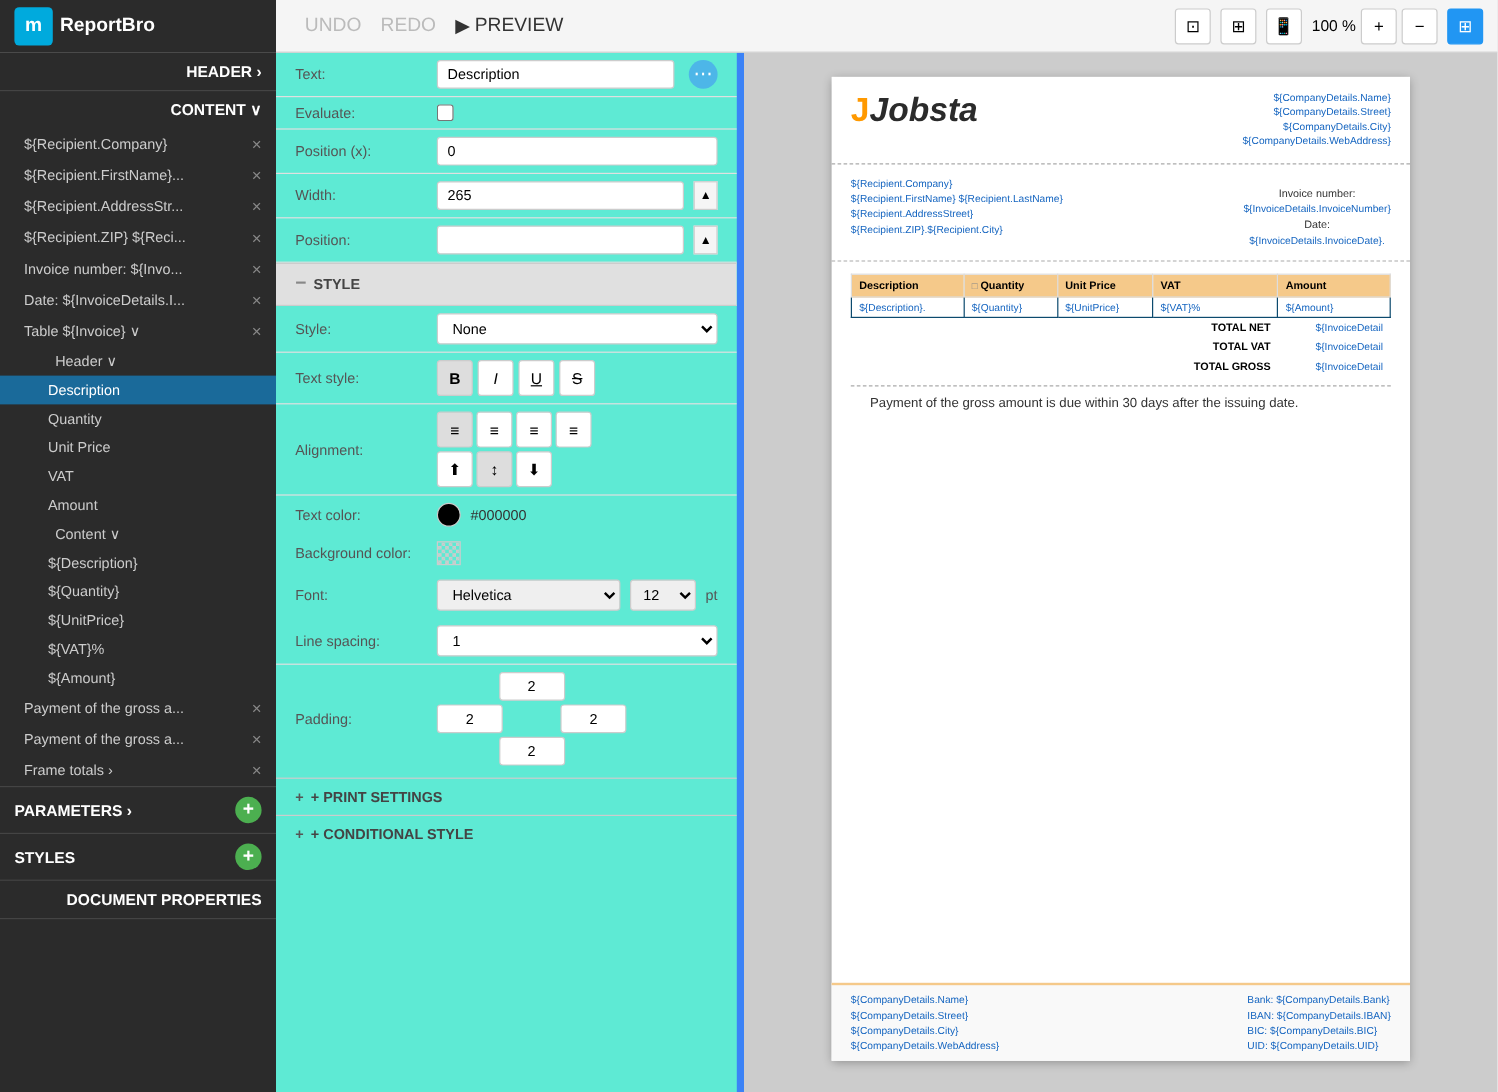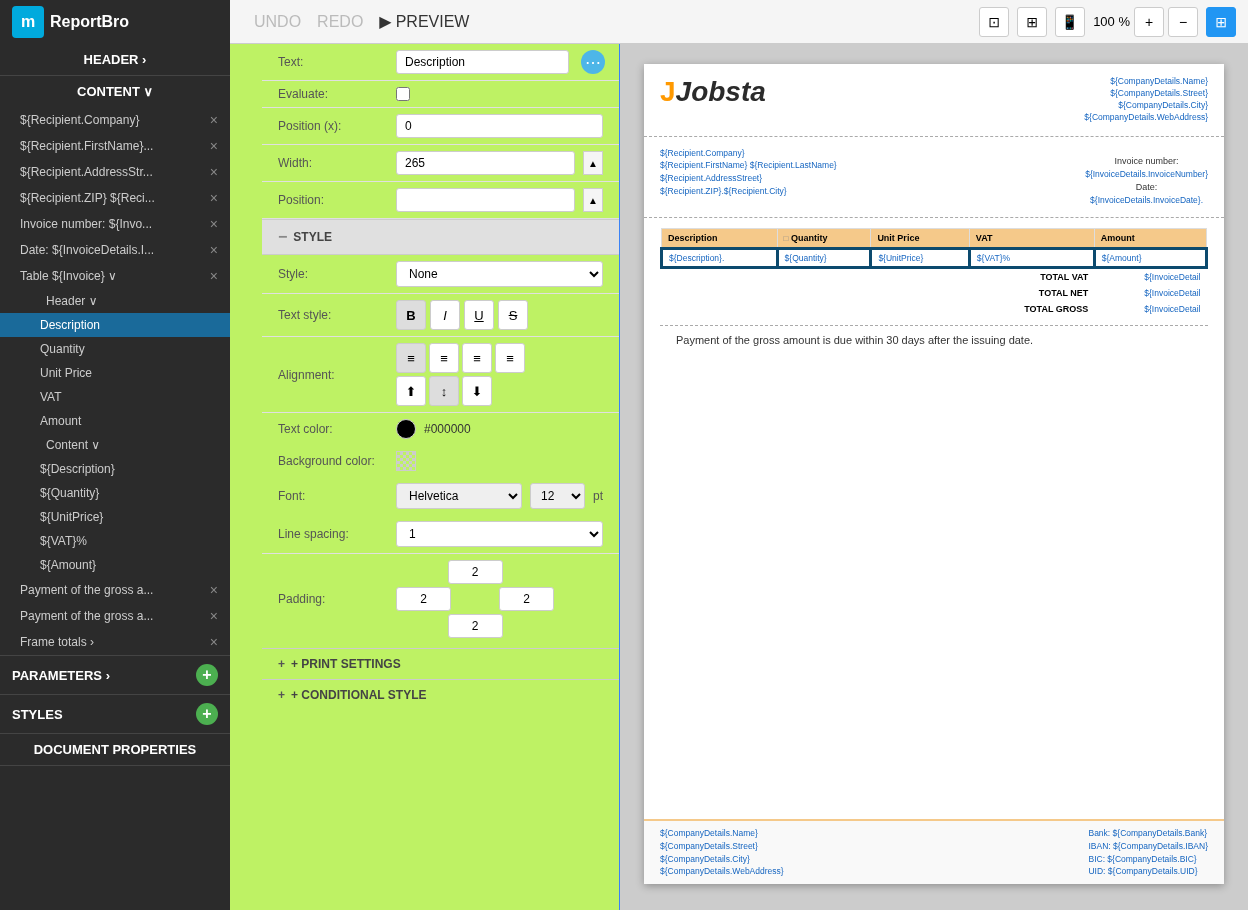--- a/index.html
+++ b/index.html
@@ -60,21 +60,21 @@
       flex-shrink: 0;
     }
     .sidebar-section {
       border-bottom: 1px solid #444;
     }
     .sidebar-section-header {
       padding: 8px 12px;
       font-weight: bold;
       color: #fff;
       cursor: pointer;
-      display: flex; align-items: center; justify-content: center;
+      display: flex; align-items: center; justify-content: flex-end;
       font-size: 13px;
     }
     .sidebar-item {
       padding: 5px 12px 5px 20px;
       color: #ccc;
       display: flex; align-items: center; justify-content: space-between;
       cursor: pointer;
     }
     .sidebar-item.selected { background: #1a6a9a; color: white; }
     .sidebar-item.sub { padding-left: 46px; }
@@ -82,25 +82,24 @@
     .sidebar-item .close-icon { color: #888; font-size: 14px; }
     .sidebar-add-btn {
       width: 22px; height: 22px; background: #4caf50; border-radius: 50%;
       display: flex; align-items: center; justify-content: center;
       color: white; font-size: 16px; cursor: pointer; margin-left: auto;
     }
 
     
     #center-panel {
       width: 390px;
-      background: #bef264;
-      border-right: 1px solid #3b82f6;
+      background: #5eead4;
+      border-right: 6px solid #3b82f6;
       overflow-y: auto;
       flex-shrink: 0;
-      padding-left: 32px;
     }
     .props-row {
       display: flex; align-items: center;
       padding: 6px 16px;
       border-bottom: 1px solid #e0e0e0;
       gap: 8px;
     }
     .props-label {
       width: 110px;
       color: #555;
@@ -187,21 +186,21 @@
 
     
     #canvas-area {
       flex: 1;
       background: #cccccc;
       overflow: auto;
       padding: 20px;
     }
     #document-canvas {
       background: white;
-      width: 580px;
+      width: 482px;
       min-height: 820px;
       margin: 0 auto;
       box-shadow: 0 2px 8px rgba(0,0,0,0.3);
       position: relative;
       font-size: 10px;
     }
     
     .doc-header {
       padding: 12px 16px;
       border-bottom: 1px dashed #aaa;
@@ -238,21 +237,21 @@
     }
     .doc-table th {
       background: #f5c98a;
       padding: 4px 6px;
       text-align: left;
       font-weight: bold;
       border: 1px solid #ddd;
     }
     .doc-table td {
       padding: 3px 6px;
-      border: 3px solid #0c4a6e;
+      border: 1px solid #0c4a6e;
     }
     .doc-table .total-row td {
       border: none;
       padding: 3px 6px;
       text-align: right;
     }
     .doc-table .total-label { font-weight: bold; text-align: right; }
     .doc-payment {
       padding: 8px 16px;
       font-size: 11px;
@@ -609,26 +608,26 @@
           <tbody>
             <tr class="table-row">
               <td><span class="var">${Description}.</span></td>
               <td><span class="var">${Quantity}</span></td>
               <td><span class="var">${UnitPrice}</span></td>
               <td><span class="var">${VAT}%</span></td>
               <td><span class="var">${Amount}</span></td>
             </tr>
             <tr class="total-row">
               <td colspan="3"></td>
-              <td class="total-label">TOTAL VAT</td>
+              <td class="total-label">TOTAL NET</td>
               <td><span class="var">${InvoiceDetail</span></td>
             </tr>
             <tr class="total-row">
               <td colspan="3"></td>
-              <td class="total-label">TOTAL NET</td>
+              <td class="total-label">TOTAL VAT</td>
               <td><span class="var">${InvoiceDetail</span></td>
             </tr>
             <tr class="total-row">
               <td colspan="3"></td>
               <td class="total-label">TOTAL GROSS</td>
               <td><span class="var">${InvoiceDetail</span></td>
             </tr>
           </tbody>
         </table>
 

